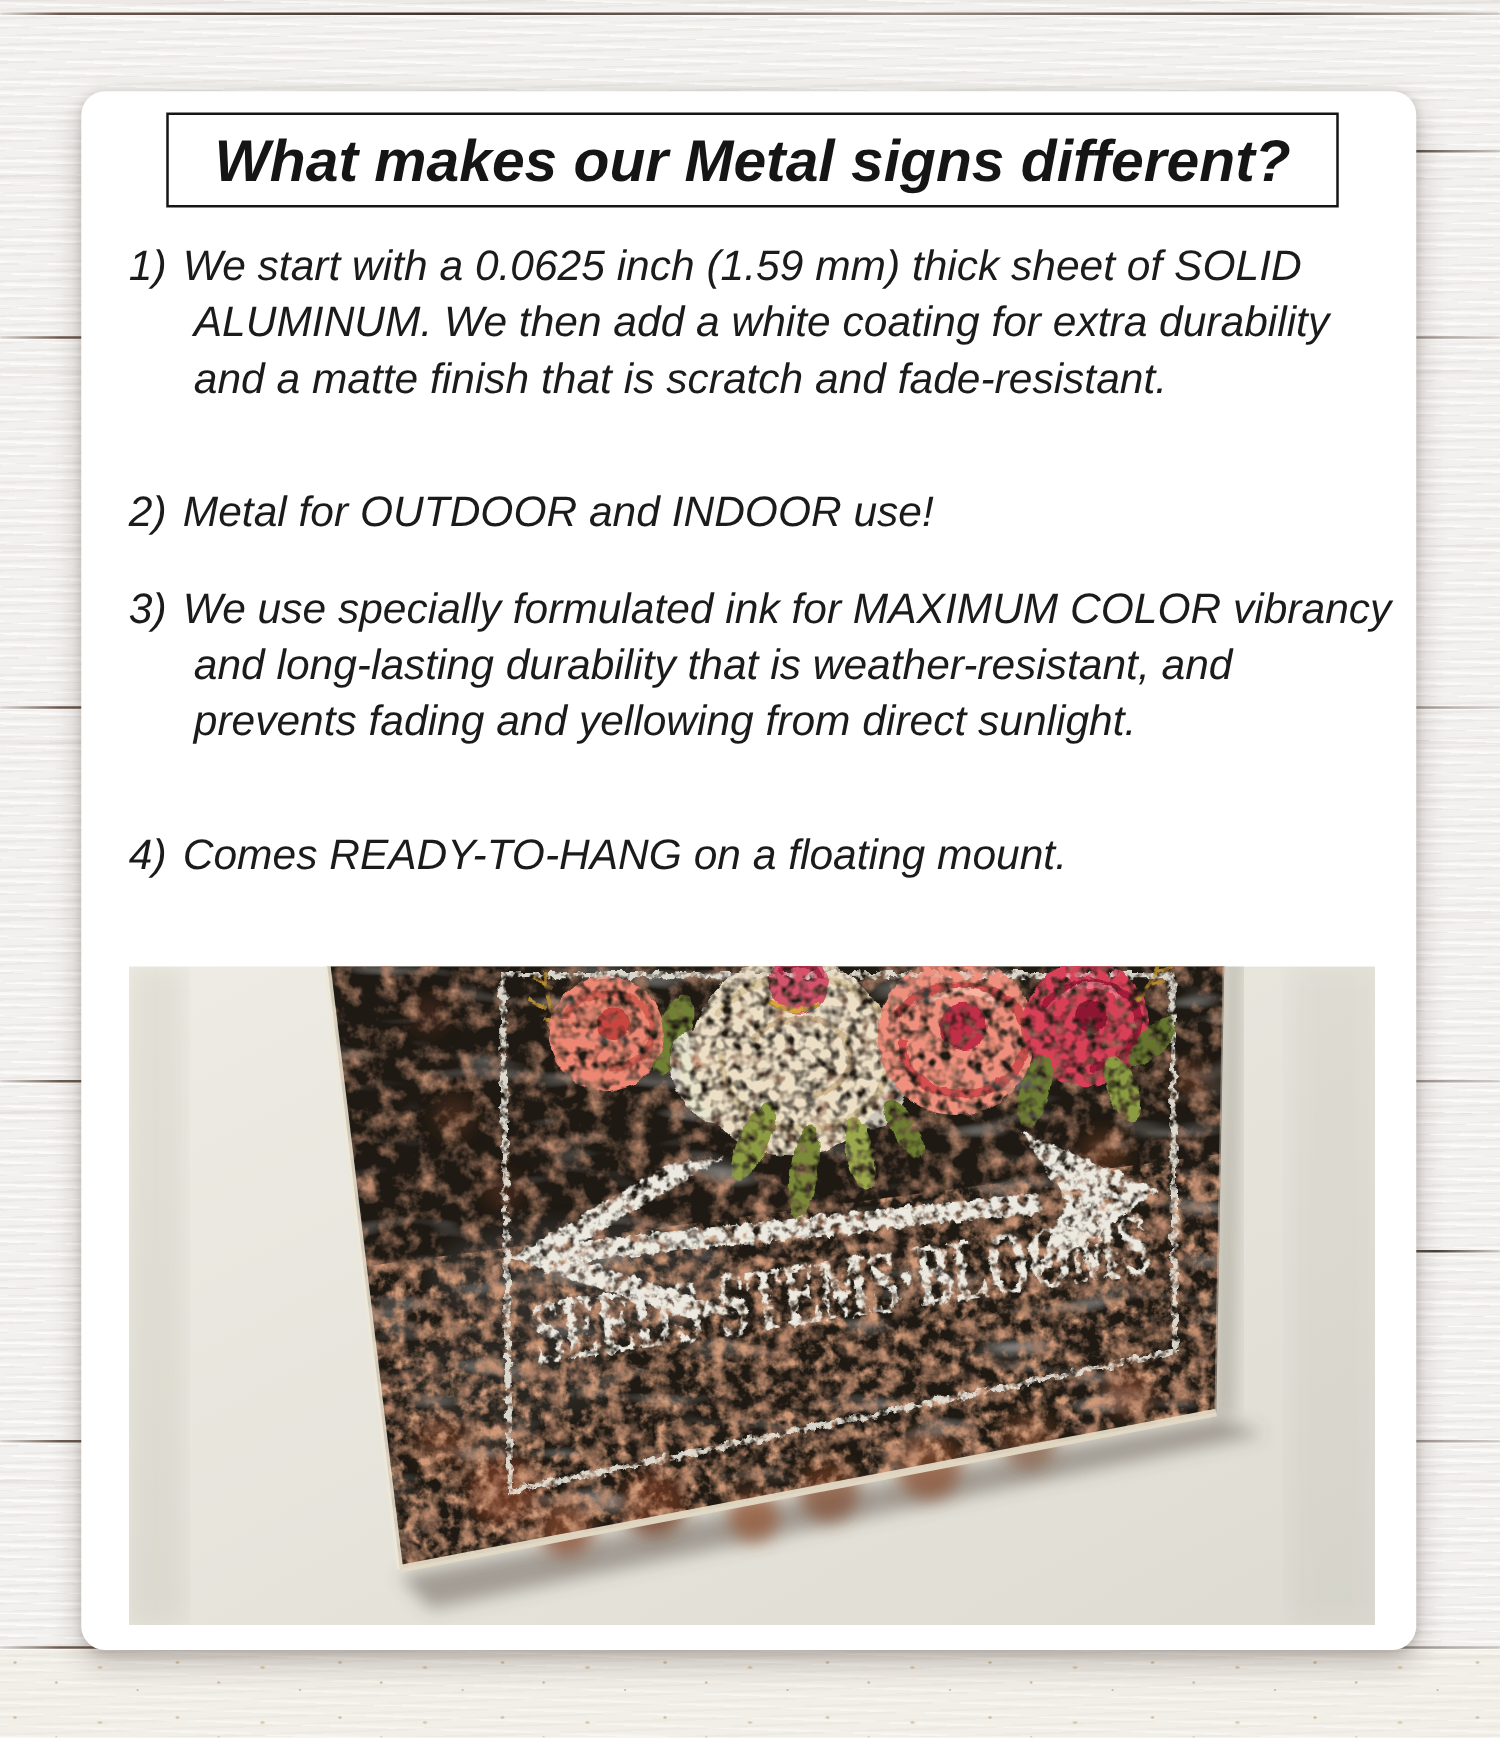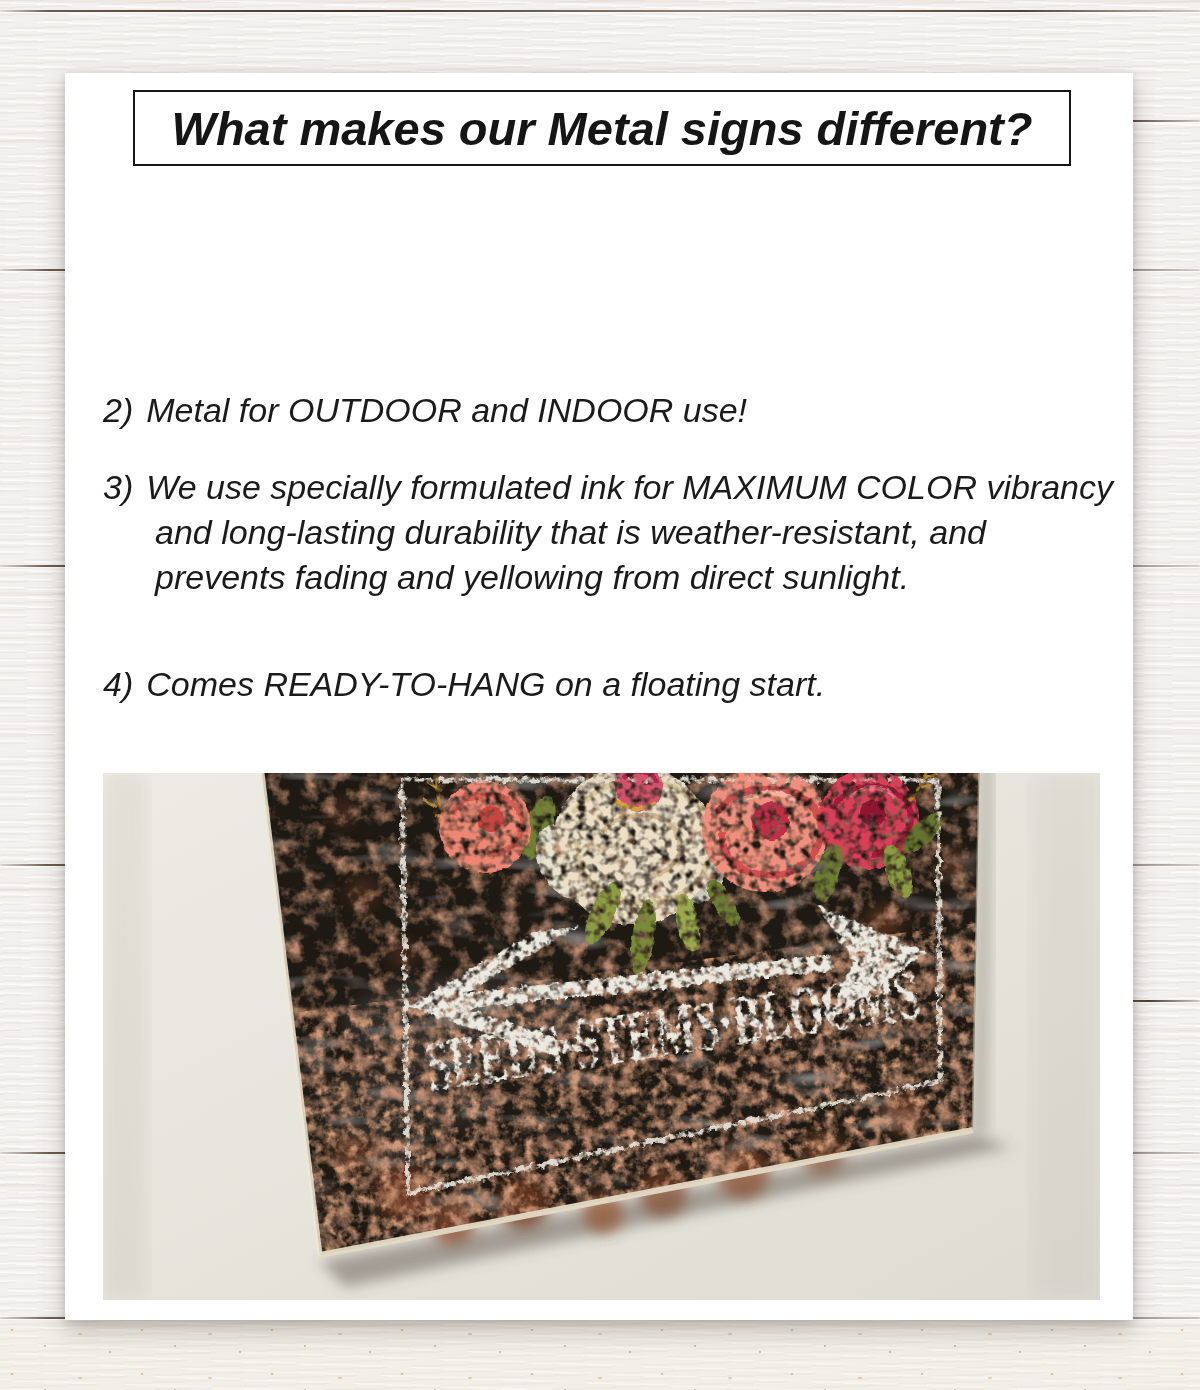--- a/index.html
+++ b/index.html
@@ -30,20 +30,21 @@
       radial-gradient(2px 2px at 45px 26px, rgba(160,128,88,.45) 40%, transparent 60%),
       radial-gradient(4px 2px at 80px 14px, rgba(200,168,120,.5) 40%, transparent 60%),
       radial-gradient(2px 2px at 110px 32px, rgba(150,118,80,.4) 40%, transparent 60%);
     background-size:130px 44px;
   }
   
   .card{
     position:absolute;left:65px;top:73px;width:1068px;height:1247px;
     background:#ffffff;
     box-shadow:0 10px 24px rgba(60,45,35,.28), 0 2px 8px rgba(60,45,35,.16);
+    border-radius:19px;
   }
   .title-box{
     position:absolute;left:68px;top:17px;width:934px;height:72px;
     border:2px solid #161616;display:flex;align-items:center;justify-content:center;
   }
   .title-box h1{
     margin:0;font-size:47px;font-weight:bold;font-style:italic;color:#151515;
     letter-spacing:0px;white-space:nowrap;
   }
   .feature{
@@ -73,23 +74,24 @@
   <div class="plank-line" style="top:1317px;left:0;width:100%"></div>
   <div class="wood-speckles"></div>
 </div>
 
 <div class="card">
 
   <div class="title-box">
     <h1>What makes our Metal signs different?</h1>
   </div>
 
+  <p class="feature f1"><span class="num">1)</span><span>We start with a 0.0625 inch (1.59 mm) thick sheet of SOLID ALUMINUM. We then add a white coating for extra durability and a matte finish that is scratch and fade-resistant.</span></p>
   <p class="feature f2"><span class="num">2)</span><span>Metal for OUTDOOR and INDOOR use!</span></p>
   <p class="feature f3"><span class="num">3)</span><span>We use specially formulated ink for MAXIMUM COLOR vibrancy and long-lasting durability that is weather-resistant, and prevents fading and yellowing from direct sunlight.</span></p>
-  <p class="feature f4"><span class="num">4)</span><span>Comes READY-TO-HANG on a floating start.</span></p>
+  <p class="feature f4"><span class="num">4)</span><span>Comes READY-TO-HANG on a floating mount.</span></p>
 
   <div class="photo">
     <svg width="997" height="527" viewBox="0 0 997 527">
       <defs>
         <linearGradient id="wallGrad" x1="0" y1="0" x2="1" y2="1">
           <stop offset="0" stop-color="#edebe3"></stop>
           <stop offset="0.55" stop-color="#e5e3da"></stop>
           <stop offset="1" stop-color="#dddbd2"></stop>
         </linearGradient>
         <filter id="fRust" x="-10%" y="-10%" width="120%" height="120%">

